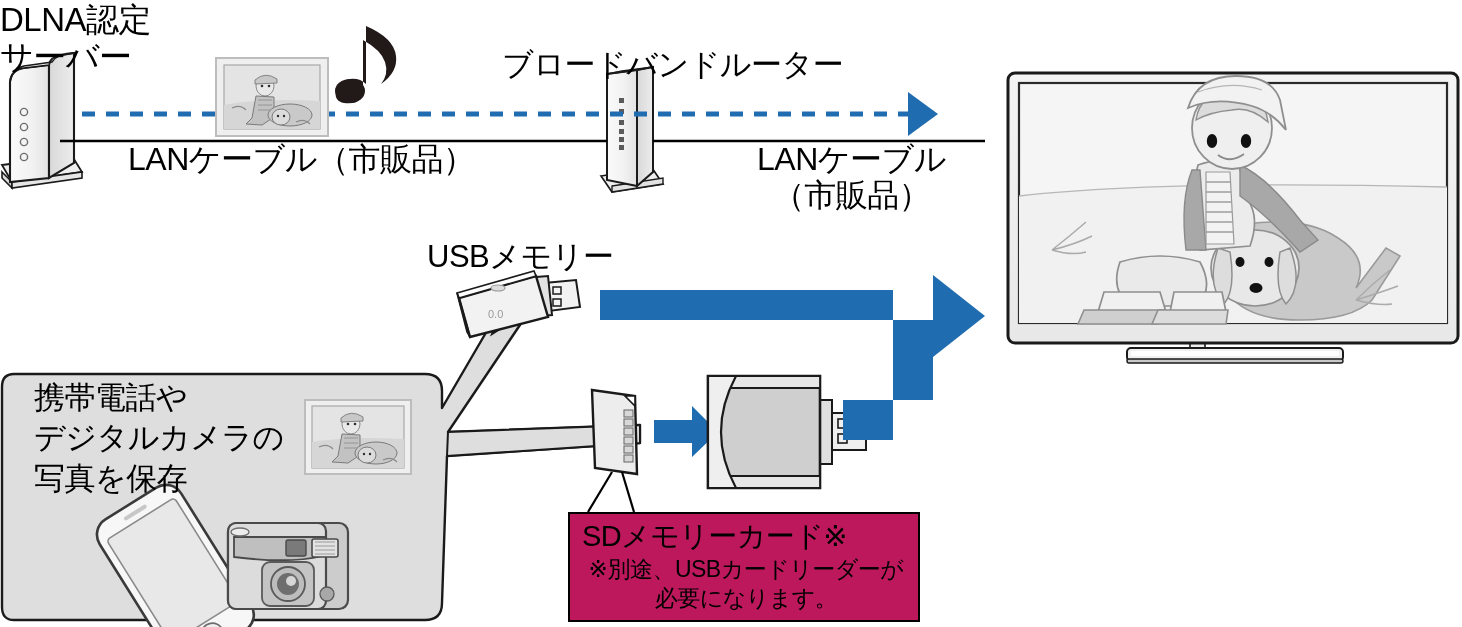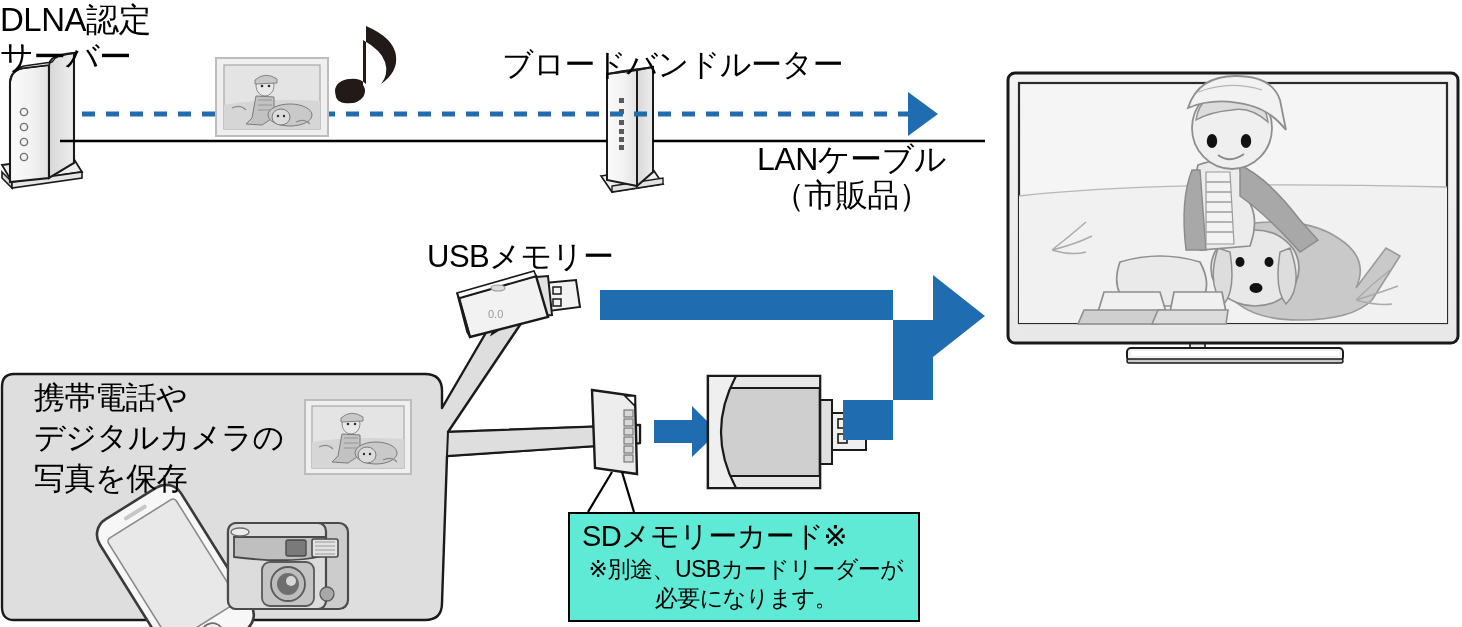--- a/index.html
+++ b/index.html
@@ -32,21 +32,21 @@
   #tv-note         { left: 988px;  top: 391px; font-size: 31px; line-height: 1.28; }
   #store-label     { left: 34px;   top: 378px; font-size: 31px; line-height: 1.30; }
 
   #sd-box {
     position: absolute;
     left: 568px;
     top: 512px;
     width: 352px;
     height: 110px;
     border: 2.5px solid #000;
-    background: #5eead4;
+    background: #be185d;
     box-sizing: border-box;
     z-index: 6;
   }
   #sd-box-title {
     position: absolute;
     left: 12px; top: 3px;
     font-size: 29px;
     letter-spacing: -0.6px;
     white-space: pre;
   }
@@ -325,20 +325,21 @@
       <circle cx="370" cy="454" r="1.2" fill="#2E2E2E"></circle>
       <path d="M319,447 q8,-4 14,2 M383,460 q8,-4 14,2" stroke="#8A8A8A" stroke-width="1.1" fill="none"></path>
     </g>
   </svg>
 
   <div class="lbl" id="dlna-label">DLNA認定
 サーバー</div>
 
   <div class="lbl" id="router-label">ブロードバンドルーター</div>
 
+  <div class="lbl" id="lan-left-label">LANケーブル（市販品）</div>
 
   <div class="lbl" id="lan-right-label">LANケーブル
 （市販品）</div>
 
   <div class="lbl" id="usb-label">USBメモリー</div>
 
 
   <div class="lbl" id="store-label">携帯電話や
 デジタルカメラの
 写真を保存</div>

